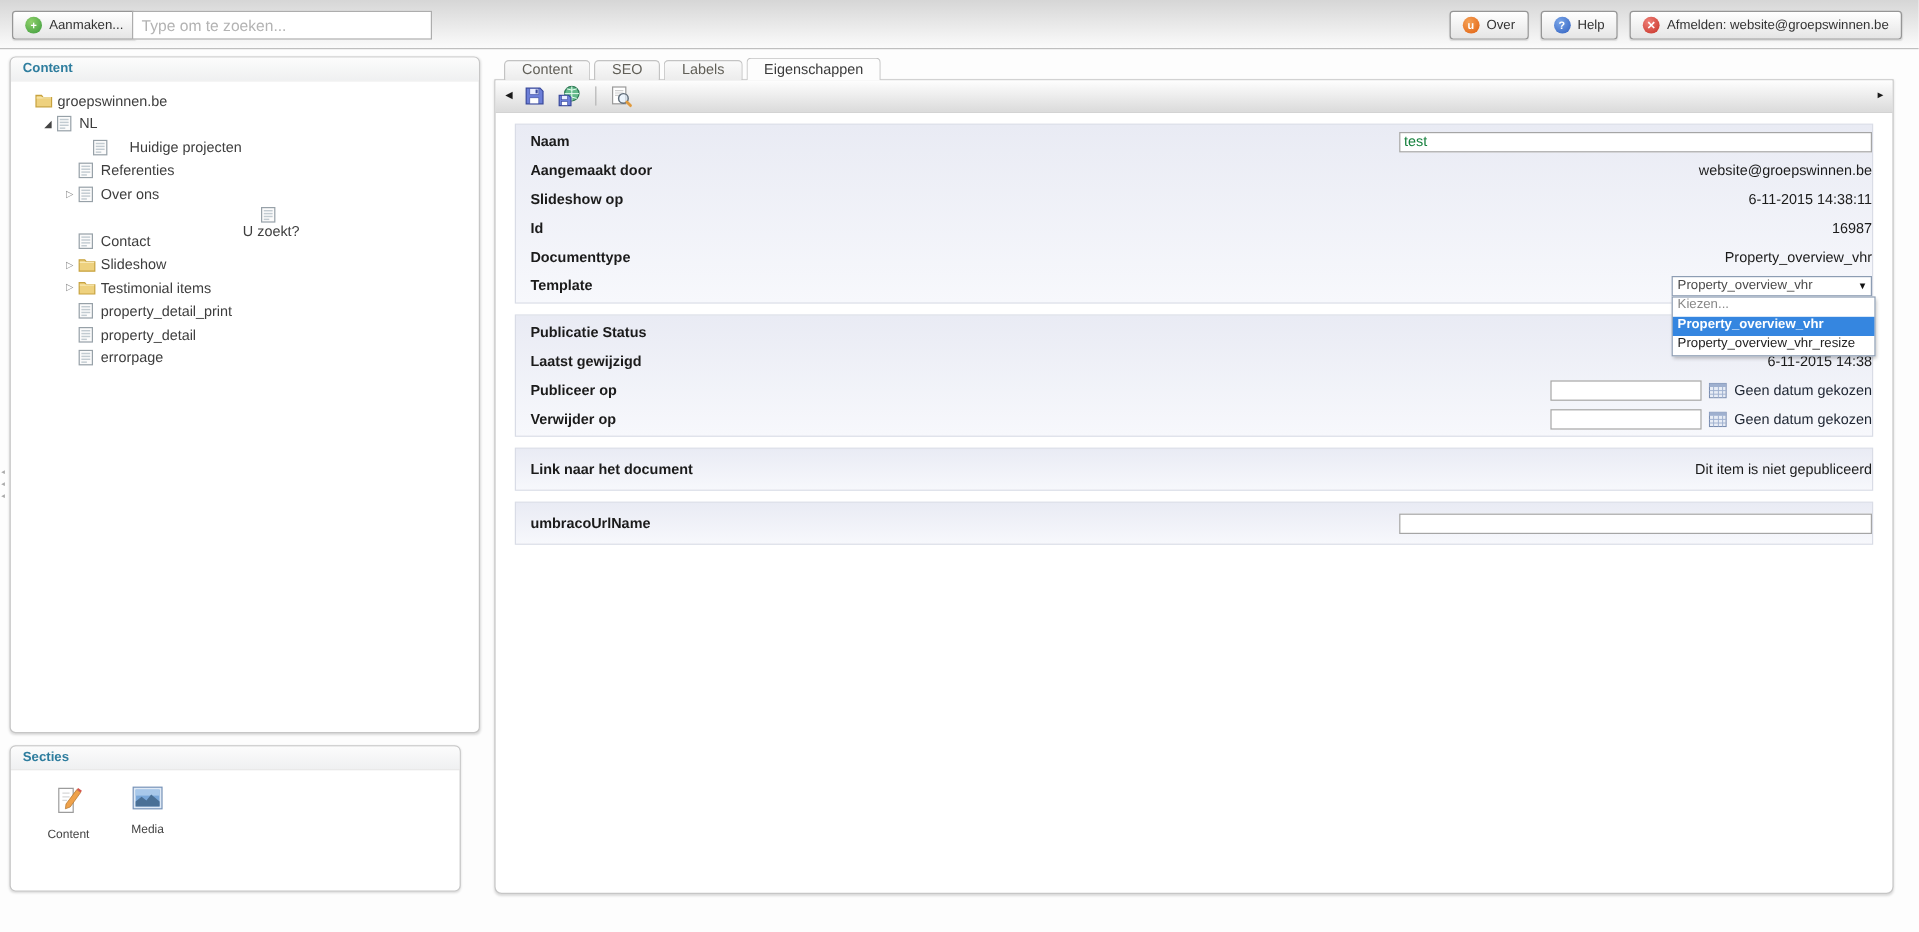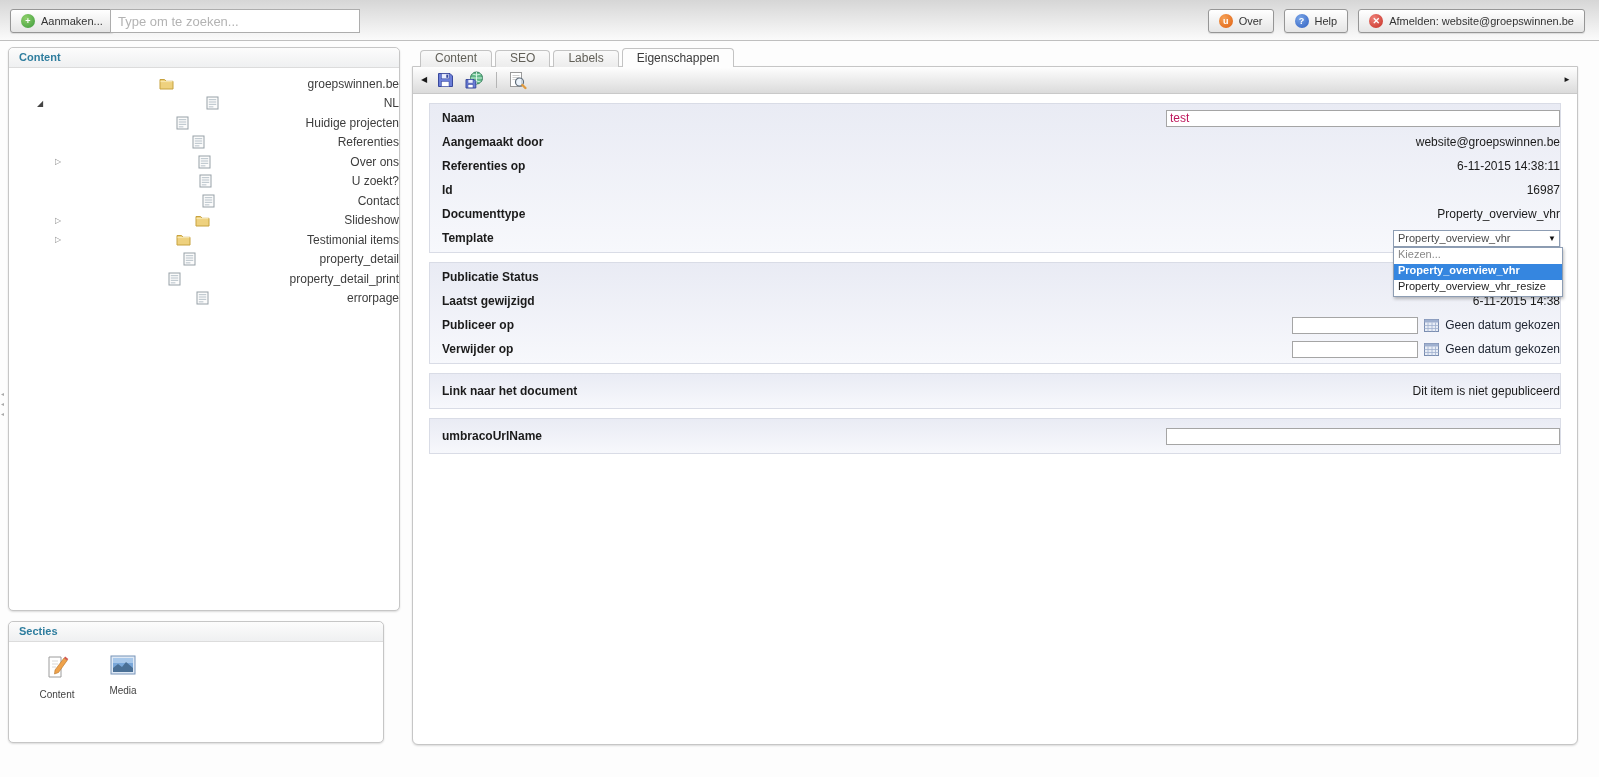--- a/index.html
+++ b/index.html
@@ -29,21 +29,21 @@
 
   
   .panel{position:absolute;background:#fff;border:1px solid #c6c6c6;border-radius:5px;
     box-shadow:0 1px 2px rgba(0,0,0,.14);}
   #content-panel{left:8px;top:47px;width:392px;height:564px;}
   #secties-panel{left:8px;top:621px;width:376px;height:122px;}
   .panel-header{height:20px;line-height:19px;padding:0 10px;border-radius:5px 5px 0 0;
     background:linear-gradient(#fcfcfc,#eff0f1);border-bottom:1px solid #dcdcdc;
     color:#2e7d9e;font-size:11px;font-weight:bold;}
   .tree{padding:6px 0 0 0;}
-  .tree-row{height:19.5px;display:flex;align-items:center;font-size:12px;color:#3d3d3d;cursor:pointer;white-space:nowrap;justify-content:space-between;}
+  .tree-row{height:19.5px;display:flex;align-items:center;font-size:12px;color:#3d3d3d;cursor:pointer;white-space:nowrap;}
   .expander{width:14px;text-align:center;font-size:8px;color:#444;flex-shrink:0;}
   .expander.closed{color:#8f8f8f;}
   .tree-ic{width:17px;display:inline-flex;align-items:center;flex-shrink:0;}
   .tree-label{margin-left:2px;}
   .splitter{position:absolute;left:1px;top:391px;width:6px;display:flex;flex-direction:column;
     gap:4px;color:#aaa;font-size:6px;line-height:6px;}
   .secties-body{display:flex;gap:22px;padding:12px 0 0 26px;}
   .sectie{display:flex;flex-direction:column;align-items:center;cursor:pointer;width:44px;}
   .sectie-label{font-size:10px;color:#444;margin-top:5px;}
 
@@ -63,21 +63,21 @@
   .tbtn{display:inline-flex;cursor:pointer;}
 
   .content{position:relative;padding:9px 16px;}
   .psection{background:linear-gradient(#e9ebf4,#f7f8fc);border:1px solid #d9dce6;margin-bottom:9px;padding:2px 0;}
   .prow{display:flex;align-items:center;min-height:24px;padding-left:12px;justify-content:space-between;}
   .prow.tall{min-height:30px;}
   .plabel{width:178px;font-weight:bold;font-size:12px;color:#1b1b1b;flex-shrink:0;}
   .pvalue{font-size:12px;color:#1b1b1b;display:flex;align-items:center;gap:6px;position:relative;}
   .italic{}
   .text-input{width:394px;height:17px;border:1px solid #a5a5a5;font:12px "Liberation Sans",sans-serif;
-    padding:1px 3px;color:#be185d;background:#fff;}
+    padding:1px 3px;color:#15803d;background:#fff;}
   .date-input{width:126px;height:17px;border:1px solid #a5a5a5;font:12px "Liberation Sans",sans-serif;
     padding:1px 3px;background:#fff;}
   .date-note{font-size:12px;color:#1c2330;}
 
   .select-box{width:167px;height:17px;border:1px solid #8d9db3;background:#fff;display:flex;
     align-items:center;font-size:11px;color:#4a4a4a;padding:0 3px 0 4px;cursor:pointer;}
   .sel-arrow{margin-left:auto;font-size:8px;color:#111;}
   .sel-list{position:absolute;left:0;top:17px;width:170px;background:#fff;border:1px solid #8d9db3;
     z-index:20;box-shadow:1px 2px 3px rgba(0,0,0,.25);}
   .opt{font-size:11px;padding:0 4px;height:16px;line-height:13.5px;color:#222;cursor:pointer;white-space:nowrap;}
@@ -167,21 +167,21 @@
           <svg width="13" height="14" viewBox="0 0 13 14">
             <rect x="1" y="1" width="11" height="12" fill="#fbfbfb" stroke="#97a1a8"></rect>
             <rect x="2.8" y="3" width="7.4" height="1.2" fill="#c2cbd1"></rect>
             <rect x="2.8" y="5.4" width="7.4" height="1.2" fill="#c2cbd1"></rect>
             <rect x="2.8" y="7.8" width="7.4" height="1.2" fill="#c2cbd1"></rect>
             <rect x="2.8" y="10.2" width="4.6" height="1.2" fill="#c2cbd1"></rect>
           </svg>
         </span>
         <span class="tree-label">Over ons</span>
       </div>
-      <div class="tree-row" style="padding-left: 42px;">
+      <div class="tree-row" style="padding-left: 42px; flex-direction: column;">
         <span class="expander"></span>
         <span class="tree-ic">
           <svg width="13" height="14" viewBox="0 0 13 14">
             <rect x="1" y="1" width="11" height="12" fill="#fbfbfb" stroke="#97a1a8"></rect>
             <rect x="2.8" y="3" width="7.4" height="1.2" fill="#c2cbd1"></rect>
             <rect x="2.8" y="5.4" width="7.4" height="1.2" fill="#c2cbd1"></rect>
             <rect x="2.8" y="7.8" width="7.4" height="1.2" fill="#c2cbd1"></rect>
             <rect x="2.8" y="10.2" width="4.6" height="1.2" fill="#c2cbd1"></rect>
           </svg>
         </span>
@@ -224,34 +224,34 @@
         <span class="expander"></span>
         <span class="tree-ic">
           <svg width="13" height="14" viewBox="0 0 13 14">
             <rect x="1" y="1" width="11" height="12" fill="#fbfbfb" stroke="#97a1a8"></rect>
             <rect x="2.8" y="3" width="7.4" height="1.2" fill="#c2cbd1"></rect>
             <rect x="2.8" y="5.4" width="7.4" height="1.2" fill="#c2cbd1"></rect>
             <rect x="2.8" y="7.8" width="7.4" height="1.2" fill="#c2cbd1"></rect>
             <rect x="2.8" y="10.2" width="4.6" height="1.2" fill="#c2cbd1"></rect>
           </svg>
         </span>
+        <span class="tree-label">property_detail_print</span>
+      </div>
+      <div class="tree-row" style="padding-left: 42px;">
+        <span class="expander"></span>
+        <span class="tree-ic">
+          <svg width="13" height="14" viewBox="0 0 13 14">
+            <rect x="1" y="1" width="11" height="12" fill="#fbfbfb" stroke="#97a1a8"></rect>
+            <rect x="2.8" y="3" width="7.4" height="1.2" fill="#c2cbd1"></rect>
+            <rect x="2.8" y="5.4" width="7.4" height="1.2" fill="#c2cbd1"></rect>
+            <rect x="2.8" y="7.8" width="7.4" height="1.2" fill="#c2cbd1"></rect>
+            <rect x="2.8" y="10.2" width="4.6" height="1.2" fill="#c2cbd1"></rect>
+          </svg>
+        </span>
         <span class="tree-label">property_detail</span>
-      </div>
-      <div class="tree-row" style="padding-left: 42px;">
-        <span class="expander"></span>
-        <span class="tree-ic">
-          <svg width="13" height="14" viewBox="0 0 13 14">
-            <rect x="1" y="1" width="11" height="12" fill="#fbfbfb" stroke="#97a1a8"></rect>
-            <rect x="2.8" y="3" width="7.4" height="1.2" fill="#c2cbd1"></rect>
-            <rect x="2.8" y="5.4" width="7.4" height="1.2" fill="#c2cbd1"></rect>
-            <rect x="2.8" y="7.8" width="7.4" height="1.2" fill="#c2cbd1"></rect>
-            <rect x="2.8" y="10.2" width="4.6" height="1.2" fill="#c2cbd1"></rect>
-          </svg>
-        </span>
-        <span class="tree-label">property_detail_print</span>
       </div>
       <div class="tree-row" style="padding-left: 42px;">
         <span class="expander"></span>
         <span class="tree-ic">
           <svg width="13" height="14" viewBox="0 0 13 14">
             <rect x="1" y="1" width="11" height="12" fill="#fbfbfb" stroke="#97a1a8"></rect>
             <rect x="2.8" y="3" width="7.4" height="1.2" fill="#c2cbd1"></rect>
             <rect x="2.8" y="5.4" width="7.4" height="1.2" fill="#c2cbd1"></rect>
             <rect x="2.8" y="7.8" width="7.4" height="1.2" fill="#c2cbd1"></rect>
             <rect x="2.8" y="10.2" width="4.6" height="1.2" fill="#c2cbd1"></rect>
@@ -340,21 +340,21 @@
           <input class="text-input" value="test" style="">
         </div>
       </div>
       <div class="prow">
         <div class="plabel">Aangemaakt door</div>
         <div class="pvalue">
             <span>website@groepswinnen.be</span>
           </div>
       </div>
       <div class="prow">
-        <div class="plabel">Referenties op</div>
+        <div class="plabel">Slideshow op</div>
         <div class="pvalue">
             <span>6-11-2015 14:38:11</span>
           </div>
       </div>
       <div class="prow">
         <div class="plabel">Id</div>
         <div class="pvalue">
             <span>16987</span>
           </div>
       </div>

